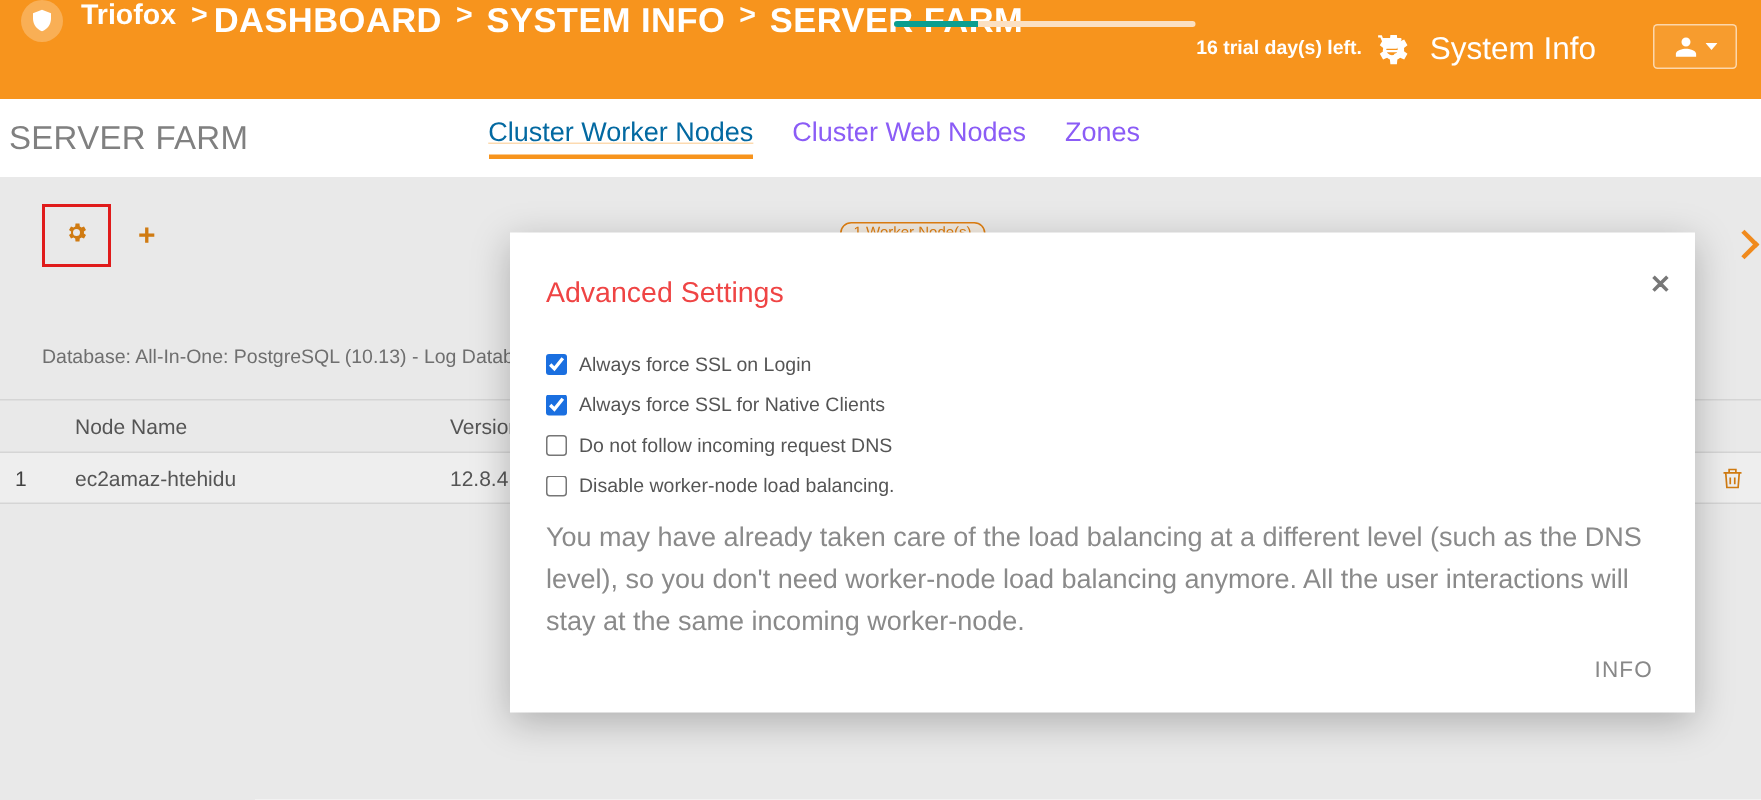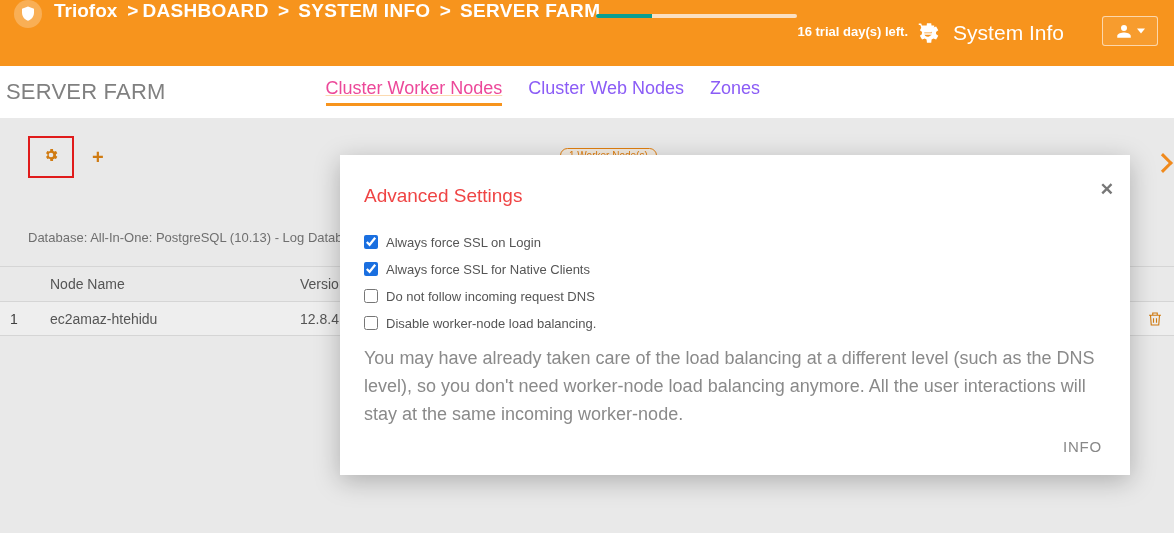--- a/index.html
+++ b/index.html
@@ -17,21 +17,21 @@
   }
   .logo-badge {
     width: 28px; height: 28px; border-radius: 50%;
     background: rgba(255,255,255,0.25);
     display: inline-flex; align-items: center; justify-content: center;
     margin-right: 12px;
   }
   .logo-badge svg { width: 18px; height: 18px; fill: #fff; }
   .brand { font-size: 19px; font-weight: 600; margin-right: 6px; }
   .crumb-sep { font-size: 19px; font-weight: 600; margin: 0 4px; }
-  .crumb { font-size: 19px; font-weight: 700; letter-spacing: .3px; }
+  .crumb { font-size: 23px; font-weight: 700; letter-spacing: .3px; }
 
   .trial-block {
     position: absolute; left: 596px; top: 14px; width: 340px;
     display: flex; flex-direction: row; align-items: flex-start;
   }
   .progress-track { width: 370px; height: 4px; background: #fbe0c2; border-radius: 2px; overflow: hidden;}
   .progress-fill { height: 100%; width: 28%; background: #0a9e8f; }
   .trial-row { display:flex; align-items:center; gap:10px; margin-top:8px; }
   .trial-text { font-size: 13px; font-weight:600; color:#fff; }
   .cart-icn { fill:#fff; width:18px; height:18px; }
@@ -52,21 +52,21 @@
   .user-pill svg { fill:#fff; }
 
   
   .subbar {
     height:52px; background:#fff; display:flex; align-items:center;
     padding-left:6px; border-bottom: none;
   }
   .page-title { color:#808080; font-size:22px; font-weight:400; margin-right: 160px; letter-spacing:.2px;}
   .tabs { display:flex; gap:26px; font-size:18px; }
   .tab { color:#666; cursor:pointer; }
-  .tab.active { color:#ec4899; font-weight:400; border-bottom:3px solid #f7941d; padding-bottom:4px; text-decoration: underline; text-decoration-color: rgba(247,148,29,.35);}
+  .tab.active { color:#0369a1; font-weight:400; border-bottom:3px solid #f7941d; padding-bottom:4px; text-decoration: underline; text-decoration-color: rgba(247,148,29,.35);}
   .tab:not(.active){ color:#8b5cf6; }
 
   
   .content {
     position:absolute; top:118px; left:0; right:0; bottom:0;
     background:#e9e9e9;
   }
   .toolbar { position:absolute; top:18px; left:28px; display:flex; align-items:center; gap:18px;}
   .tool-box {
     width:46px; height:42px; border:2px solid #e01b1b; display:flex; align-items:center; justify-content:center;
@@ -113,21 +113,21 @@
 
   
   .modal {
     position:absolute; top:155px; left:340px; width:790px; height:320px;
     background:#fff; box-shadow:0 6px 24px rgba(0,0,0,.25);
     padding:30px 24px 14px 24px;
     display:flex; flex-direction:column;
   }
   .modal h2 { font-size:19px; font-weight:400; color:#ef4444; margin-bottom:28px;}
   .modal .close-x { position:absolute; top:24px; right:16px; font-size:17px; color:#777; cursor:pointer; font-weight:700;}
-  .check-row { display:flex; align-items:flex-start; gap:8px; font-size:13px; color:#555; margin-bottom:12px;}
+  .check-row { display:flex; align-items:center; gap:8px; font-size:13px; color:#555; margin-bottom:12px;}
   .check-row input[type=checkbox]{ width:14px; height:14px; accent-color:#1a6fe0;}
   .help-text { font-size:18px; color:#8a8a8a; line-height:1.55; margin-top:2px;}
   .modal-footer { margin-top:auto; display:flex; justify-content:flex-end;}
   .close-btn { color:#888; font-size:15px; letter-spacing:.8px; background:none; border:none; cursor:pointer; padding:6px 4px;}
 </style>
 </head>
 <body>
 
 <div class="topbar">
   <span class="logo-badge">

